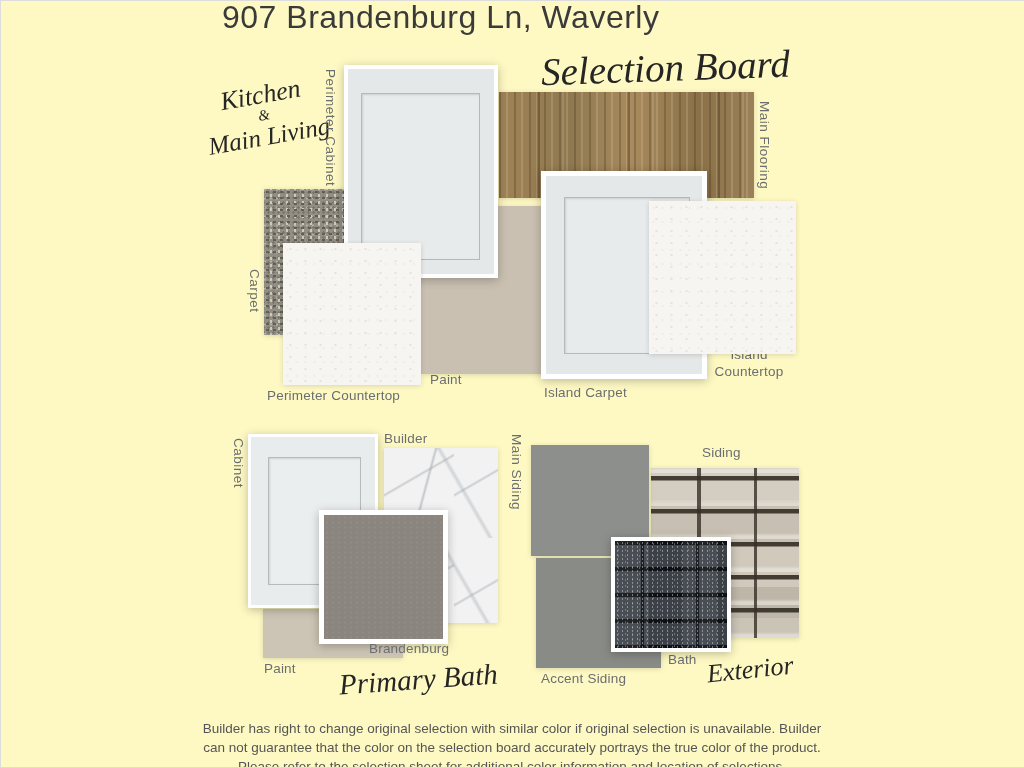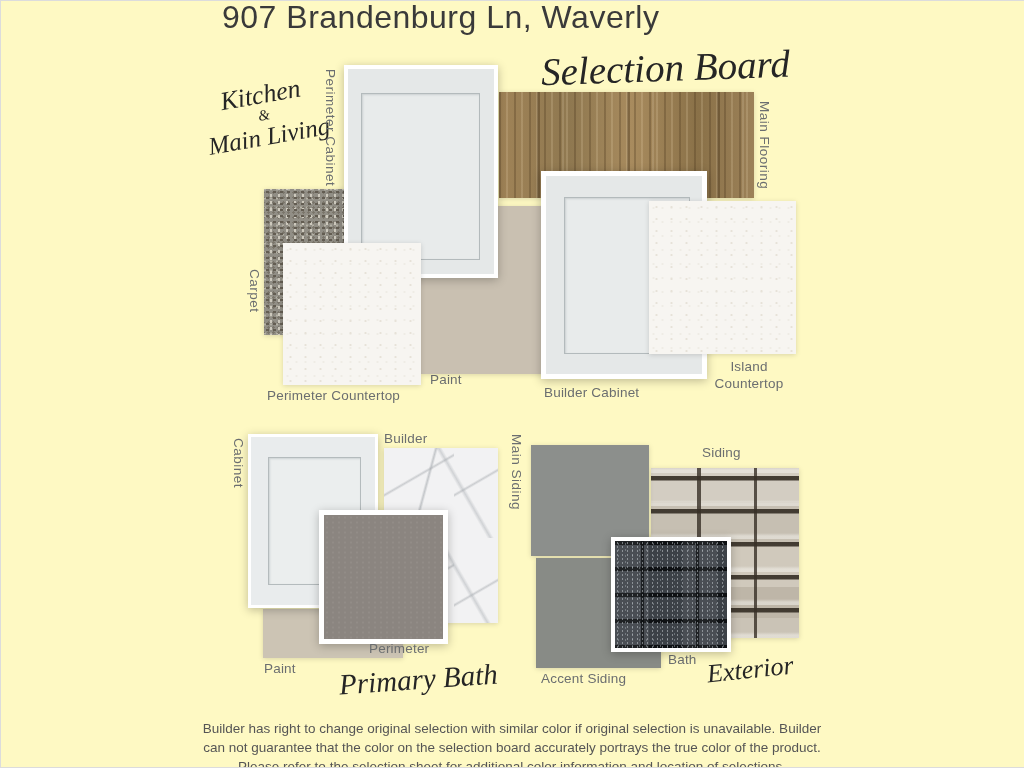--- a/index.html
+++ b/index.html
@@ -120,36 +120,36 @@
     <div class="panel" style="left:18px;top:21px;right:12px;bottom:20px;"></div>
   </div>
 
   <div class="sw flat quartz" style="left:648px;top:200px;width:147px;height:153px;z-index:5;"></div>
 
   <div class="vlab" style="left:322px;top:68px;">Perimeter Cabinet</div>
   <div class="vlab" style="left:756px;top:100px;">Main Flooring</div>
   <div class="vlab" style="left:246px;top:268px;">Carpet</div>
   <div class="lab" style="left:429px;top:371px;">Paint</div>
   <div class="lab" style="left:266px;top:387px;">Perimeter Countertop</div>
-  <div class="lab" style="left:543px;top:384px;">Builder Cabinet</div>
-  <div class="lab" style="left:710px;top:358px;width:76px;text-align:center;white-space:normal;line-height:1.25;">Island Countertop</div>
+  <div class="lab" style="left:543px;top:384px;">Island Carpet</div>
+  <div class="lab" style="left:710px;top:346px;width:76px;text-align:center;white-space:normal;line-height:1.25;">Island Countertop</div>
 
   <div class="sw flat paint-b" style="left:262px;top:608px;width:140px;height:49px;z-index:1;"></div>
 
   <div class="sw framed door" style="left:247px;top:433px;width:124px;height:168px;z-index:2;border-width:3px;background:#e9eced;">
     <div class="panel" style="left:17px;top:20px;right:14px;bottom:20px;background:#ebeeee;"></div>
   </div>
 
   <div class="sw flat marble" style="left:383px;top:447px;width:114px;height:175px;z-index:2;"></div>
 
   <div class="sw framed ctop-b" style="left:318px;top:509px;width:119px;height:124px;z-index:3;border-width:5px;"></div>
 
   <div class="vlab" style="left:230px;top:437px;">Cabinet</div>
   <div class="lab" style="left:383px;top:430px;">Builder</div>
-  <div class="lab" style="left:368px;top:640px;z-index:4;">Perimeter</div>
+  <div class="lab" style="left:368px;top:640px;z-index:4;">Brandenburg</div>
   <div class="lab" style="left:263px;top:660px;">Paint</div>
   <div class="script" id="bath-script">Primary Bath</div>
 
   <div class="sw flat stone" style="left:650px;top:467px;width:148px;height:170px;z-index:1;"></div>
 
   <div class="sw flat siding-main" style="left:530px;top:444px;width:118px;height:111px;z-index:2;"></div>
 
   <div class="sw flat siding-accent" style="left:535px;top:557px;width:125px;height:110px;z-index:2;"></div>
 
   <div class="sw framed roof" style="left:610px;top:536px;width:112px;height:107px;z-index:3;"></div>

